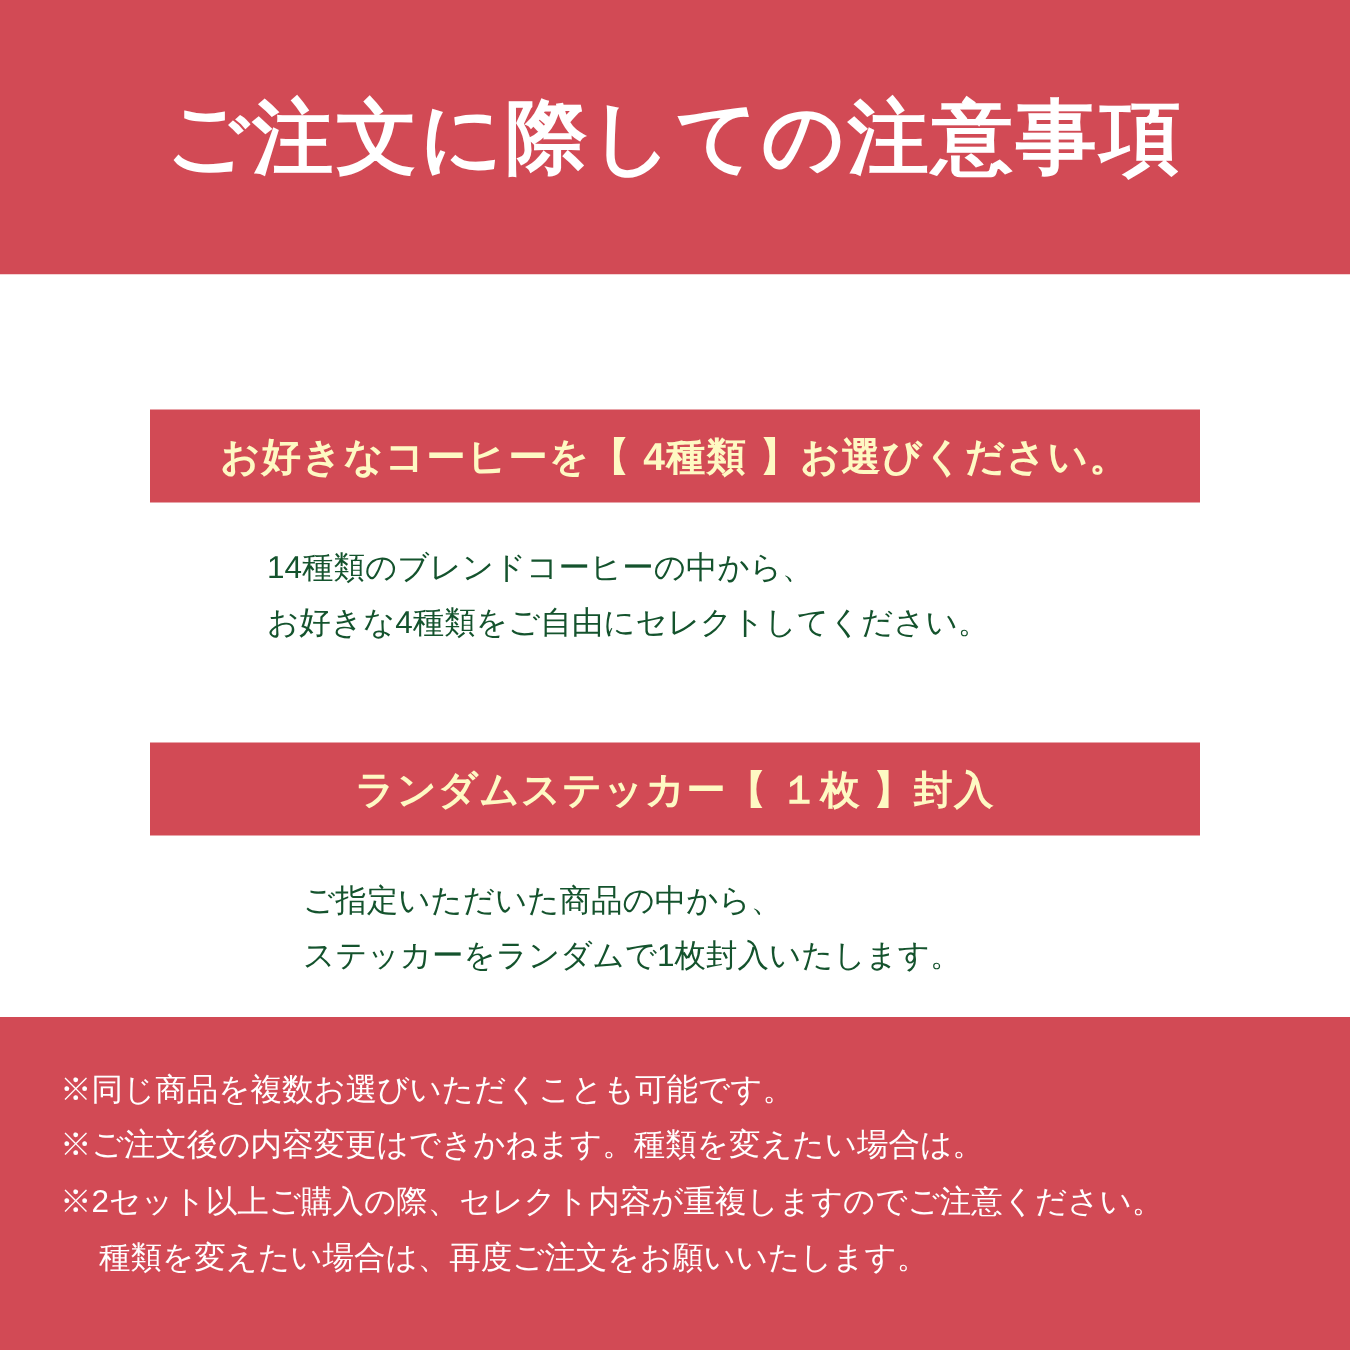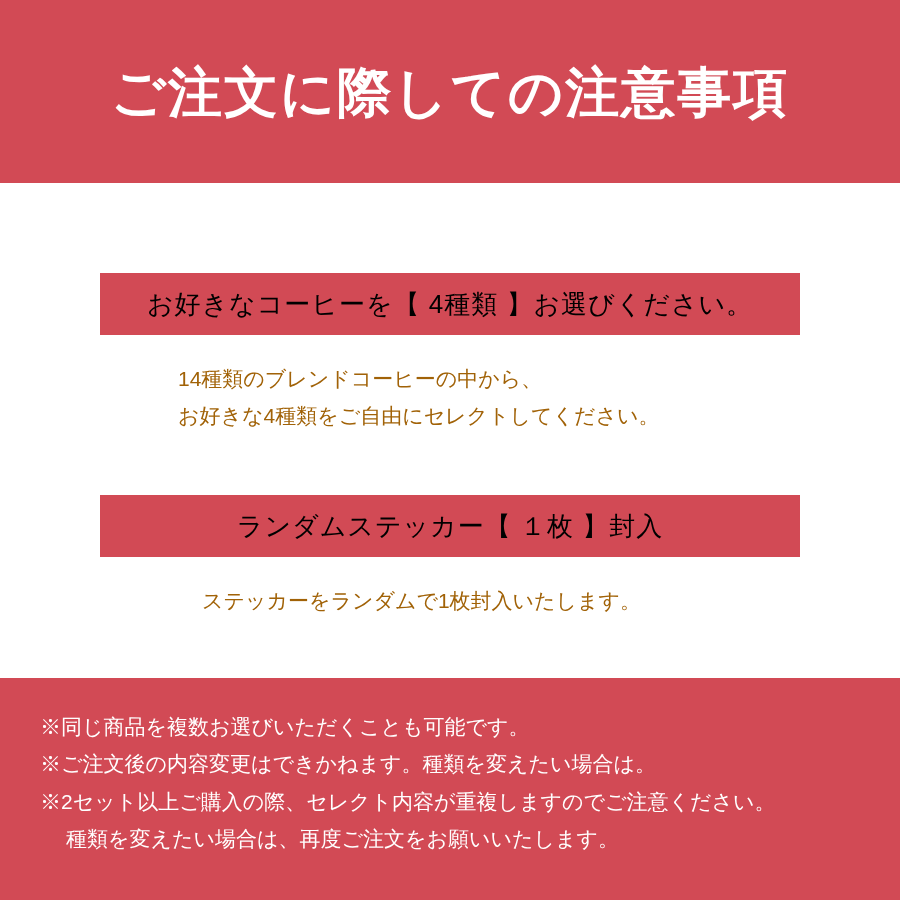--- a/index.html
+++ b/index.html
@@ -60,31 +60,31 @@
   .band {
     background: #d24a55;
     height: 62px;
     margin: 0 100px;
     display: flex;
     align-items: center;
     justify-content: center;
     box-sizing: border-box;
   }
   .band-label {
-    color: #000000;
+    color: #fef9c3;
     font-size: 26px;
-    font-weight: normal;
+    font-weight: bold;
     letter-spacing: 1px;
     white-space: nowrap;
   }
 
   .detail {
     margin: 26px 0 0 0;
     padding-left: 178px;
-    color: #a16207;
+    color: #14532d;
     font-size: 21px;
     line-height: 1.75;
   }
   .detail-2 {
     padding-left: 202px;
   }
   .detail div {
     white-space: nowrap;
   }
 
@@ -125,20 +125,21 @@
         <div>14種類のブレンドコーヒーの中から、</div>
         <div>お好きな4種類をご自由にセレクトしてください。</div>
       </div>
     </div>
 
     <div class="section section-2">
       <div class="band">
         <span class="band-label">ランダムステッカー【 １枚 】封入</span>
       </div>
       <div class="detail detail-2">
+        <div>ご指定いただいた商品の中から、</div>
         <div>ステッカーをランダムで1枚封入いたします。</div>
       </div>
     </div>
 
   </div>
 
   <div class="footer-band">
     <div class="note">※同じ商品を複数お選びいただくことも可能です。</div>
     <div class="note">※ご注文後の内容変更はできかねます。種類を変えたい場合は。</div>
     <div class="note">※2セット以上ご購入の際、セレクト内容が重複しますのでご注意ください。</div>

